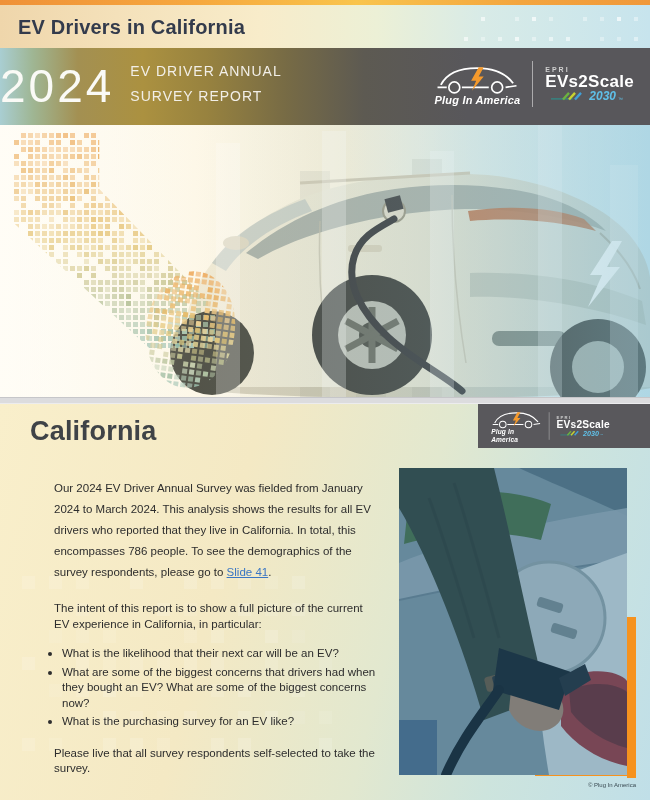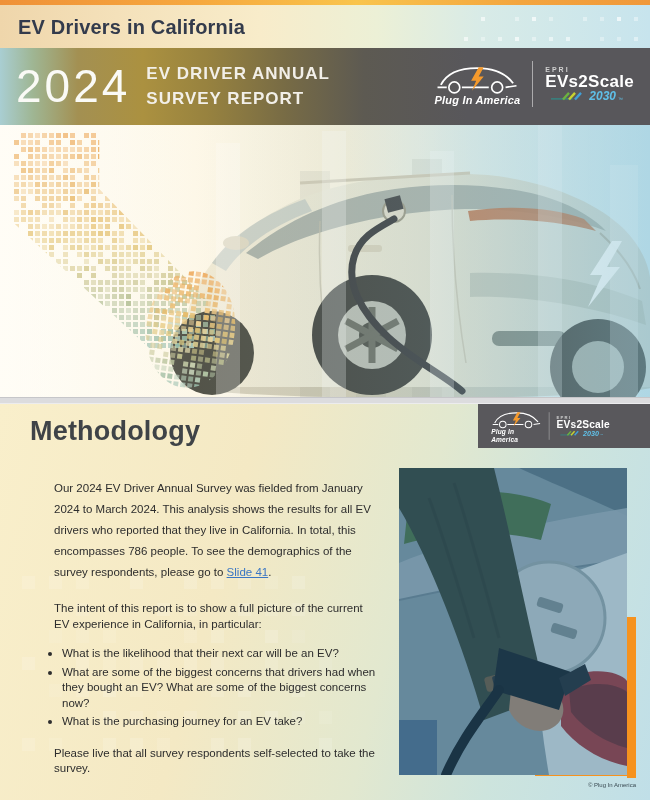--- a/index.html
+++ b/index.html
@@ -13,23 +13,23 @@
 
   
   .titlebar{left:0;top:5px;width:650px;height:43px;
     background:linear-gradient(90deg,#efd6ab 0%,#f4e1ba 18%,#f8ecca 40%,#ecf0d6 58%,#d8ebe7 74%,#c7e4ed 100%);}
   .titlebar h1{margin:0;padding:11px 0 0 18px;font-size:20px;font-weight:bold;color:#333b4c;letter-spacing:.2px;}
   #header-dots{right:12px;top:12px;}
 
   
   .banner{left:0;top:48px;width:650px;height:77px;
     background:linear-gradient(90deg,#a9ced2 0%,#9fb694 5%,#a39052 12%,#ab9140 22%,#97823f 32%,#776b45 44%,#5d5a52 56%,#58575b 72%,#58575b 100%);}
-  .banner-inner{position:absolute;left:16px;top:11px;display:flex;align-items:center;}
+  .banner-inner{position:absolute;left:0;top:11px;display:flex;}
   .year{font-size:46px;line-height:54px;font-weight:200;color:#fafaf6;letter-spacing:3px;}
-  .banner-titles{margin-left:16px;color:#f2efe8;font-weight:700;font-size:17px;line-height:25px;letter-spacing:1px;}
+  .banner-titles{margin-left:16px;color:#f2efe8;font-weight:400;font-size:14px;line-height:25px;letter-spacing:1px;}
 
   
   .logo-cluster{display:flex;align-items:center;gap:12px;}
   .pia{display:flex;flex-direction:column;align-items:center;}
   .pia-label{font-size:11px;font-style:italic;font-weight:bold;color:#fff;margin-top:-2px;letter-spacing:.2px;}
   .logo-div{width:1px;height:46px;background:rgba(255,255,255,.5);}
   .e2s{display:flex;flex-direction:column;align-items:flex-start;}
   .epri{font-size:7px;font-weight:bold;letter-spacing:2px;color:#cfcfcf;}
   .e2s-name{font-size:17px;font-weight:bold;color:#fff;line-height:18px;letter-spacing:.3px;}
   .e2s-bottom{display:flex;align-items:flex-end;gap:2px;margin-left:6px;}
@@ -1470,29 +1470,29 @@
               <path d="M40,2 L30,13" stroke="#c8d22f" stroke-width="4"></path>
               <path d="M50,2 L40,13" stroke="#3f9fd8" stroke-width="4"></path>
             </svg>
             <span class="e2s-year">2030</span>
             <span class="e2s-tm">™</span>
           </div>
         </div>
       </div>
     </div>
 
-    <div class="m-head">Methodology</div>
+    <div class="m-head">California</div>
 
     <div class="copy">
       <p class="p1"><span>Our 2024 EV Driver Annual Survey was fielded from January 2024 to March 2024. This analysis shows the results for all EV drivers who reported that they live in California. In total, this encompasses 786 people. To see the demographics of the survey respondents, please go to </span><a href="#">Slide 41</a><span>.</span></p>
       <p class="p2">The intent of this report is to show a full picture of the current EV experience in California, in particular:</p>
       <ul>
         <li>What is the likelihood that their next car will be an EV?</li>
         <li>What are some of the biggest concerns that drivers had when they bought an EV? What are some of the biggest concerns now?</li>
-        <li>What is the purchasing journey for an EV take?</li>
+        <li>What is the purchasing survey for an EV like?</li>
       </ul>
       <p class="note">Please live that all survey respondents self-selected to take the survey.</p>
     </div>
 
     <div class="accent-v" style="background: rgb(246, 146, 30);"></div>
     <div class="accent-h" style="background: rgb(246, 146, 30);"></div>
 
     <div class="m-photo">
       <svg width="228" height="307" viewBox="0 0 228 307">
         <rect width="228" height="307" fill="#93a4ab"></rect>

